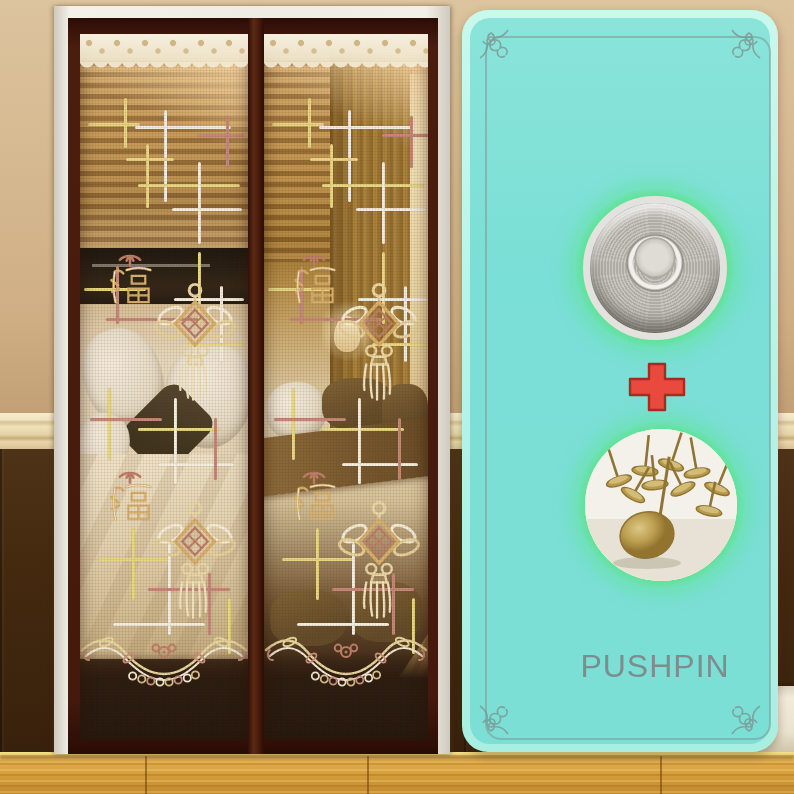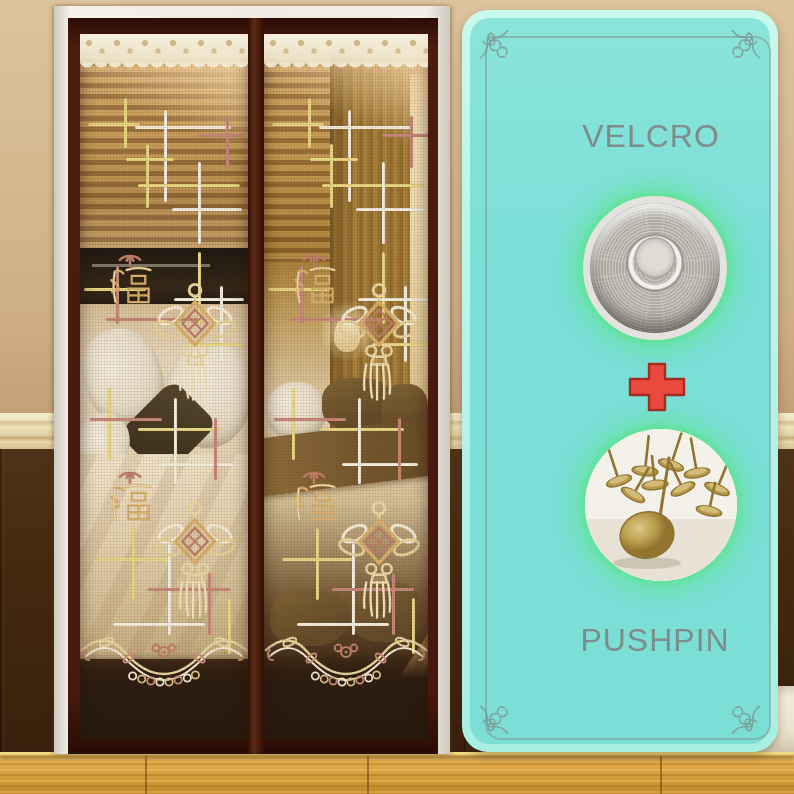--- a/index.html
+++ b/index.html
@@ -461,21 +461,20 @@
  <circle cx="13" cy="13" r="4"></circle>
  <path d="M13 5 C17 7 17 11 13 13 C9 11 9 7 13 5 Z"></path>
  <path d="M5 13 C7 17 11 17 13 13"></path>
  <path d="M13 13 C20 10 24 14 22 20 C27 18 31 22 28 27"></path>
  <path d="M13 13 C10 20 14 24 20 22 C18 27 22 31 27 28"></path>
  <path d="M2 30 C8 26 10 22 9 16 M30 2 C26 8 22 10 16 9"></path>
 </g>
           </svg>
         </div>
 
-      <div class="promo-label" style="left:61px;top:100px;">VELCRO</div>
 
       <div class="glow-wrap" style="left:103px;top:168px;width:164px;height:164px;">
         <div class="velcro-disc"></div>
       </div>
 
       <div class="plus-icon" id="plusIcon" style="left:158px;top:344px;width:58px;height:50px;">
           <svg viewBox="0 0 58 50">
             <path d="M21 2 H37 V17 H56 V33 H37 V48 H21 V33 H2 V17 H21 Z" fill="#ea4a3e" stroke="#a52c20" stroke-width="2.4" stroke-linejoin="round"></path>
           </svg>
         </div>
@@ -539,17 +538,17 @@
               </g>
  <g transform="rotate(-12 62 106)">
   <line x1="78" y1="92" x2="100" y2="34" stroke="#8f7434" stroke-width="3"></line>
   <ellipse cx="62" cy="106" rx="27" ry="23" fill="url(#bh)" stroke="#8f7434" stroke-width="1.6"></ellipse>
  </g>
  <ellipse cx="62" cy="134" rx="34" ry="6" fill="rgba(120,110,80,.25)"></ellipse>
 </svg>
           </div>
       </div>
 
-      <div class="promo-label" style="left:65px;top:604px;">PUSHPIN</div>
+      <div class="promo-label" style="left:65px;top:630px;">PUSHPIN</div>
     </div>
   </div>
 
 </div>
 
 </body></html>

